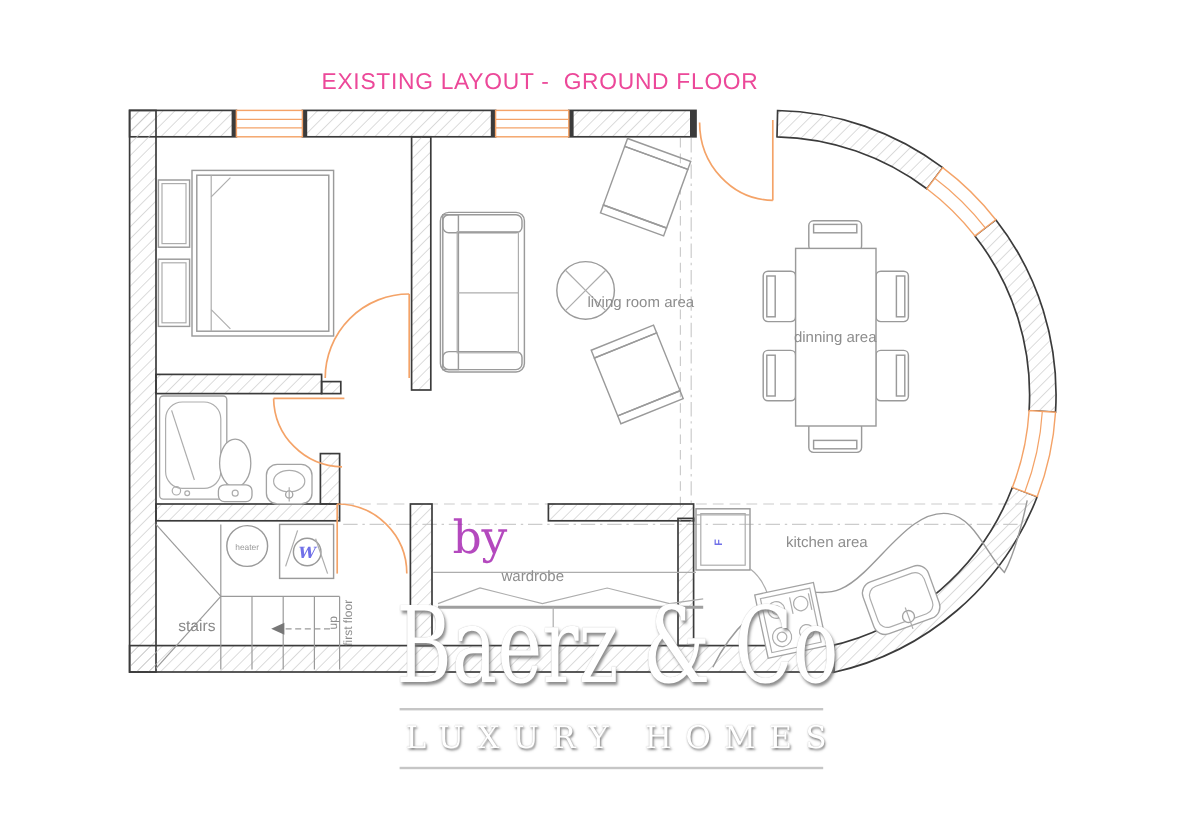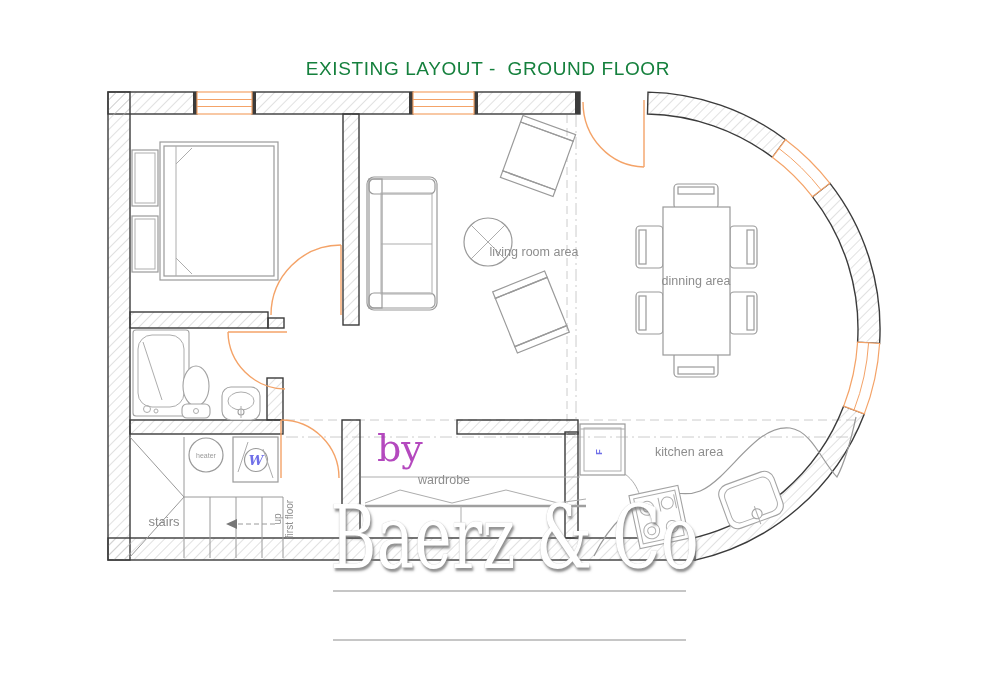--- a/index.html
+++ b/index.html
@@ -1,19 +1,19 @@
 <!DOCTYPE html>
 <html><head>
 <meta charset="utf-8">
 <style>
   html,body { margin:0; padding:0; background:#fff; }
   #canvas { position:relative; width:1000px; height:680px; background:#ffffff;
             font-family:"Liberation Sans", sans-serif; overflow:hidden; }
-  #plan-title { position:absolute; left:230px; top:58px; width:440px; text-align:right;
-                font-size:19px; letter-spacing:.6px; color:#15803d; white-space:pre; }
+  #plan-title { position:absolute; left:230px; top:58px; width:440px; text-align:center;
+                font-size:19px; letter-spacing:.6px; color:#ec4899; white-space:pre; }
   
   .wall   { fill:url(#hatch); stroke:#3b3b3b; stroke-width:1.4; }
   .jamb   { fill:#3b3b3b; stroke:none; }
   .win    { fill:#ffffff; stroke:#F4A368; stroke-width:1.2; }
   .winln  { stroke:#F4A368; stroke-width:1; fill:none; }
   .door   { stroke:#F4A368; stroke-width:1.4; fill:none; }
   .furn   { fill:#ffffff; stroke:#9a9a9a; stroke-width:1.2; }
   .furnn  { fill:none; stroke:#9a9a9a; stroke-width:1.2; }
   .fix    { fill:#ffffff; stroke:#a3a3a3; stroke-width:1.1; }
   .thin   { fill:none; stroke:#adadad; stroke-width:1; }
@@ -287,15 +287,16 @@
       </g>
       <rect class="furn" x="663" y="207" width="67" height="148"></rect>
       <text class="lbl" x="696" y="285" text-anchor="middle">dinning area</text>
     </g>
   </svg>
 
   
   <div class="wm-by">by</div>
   <div class="wm-name">Baerz &amp; Co</div>
   <div class="wm-rule" id="wm-rule-top"></div>
+  <div class="wm-tag">LUXURY HOMES</div>
   <div class="wm-rule" id="wm-rule-bottom"></div>
 
 </div>
 
 </body></html>

